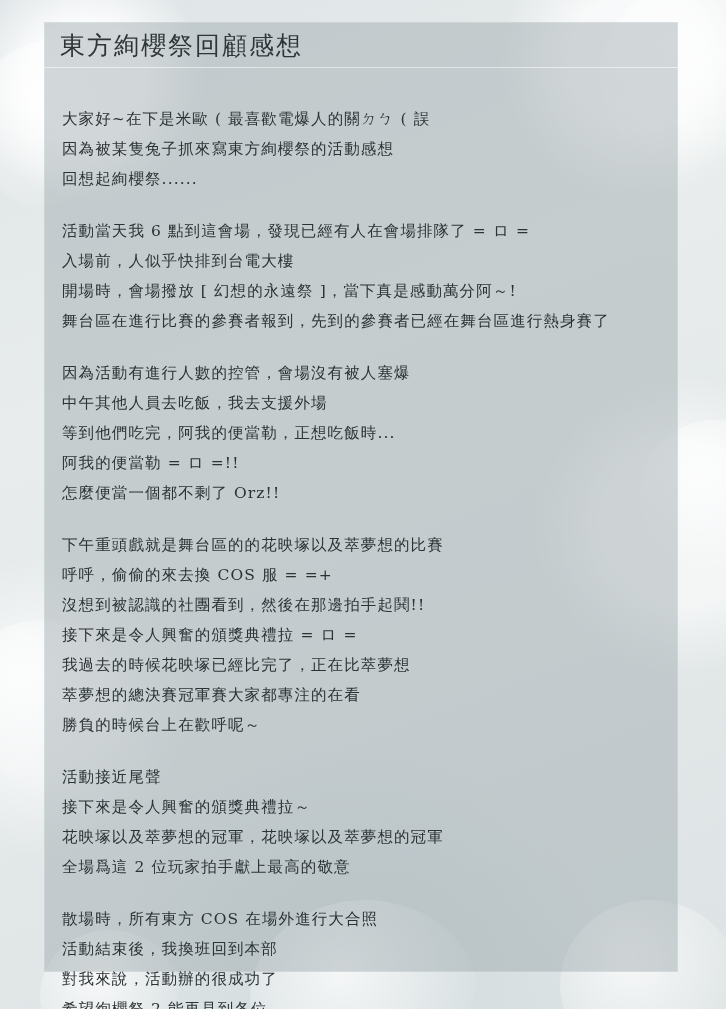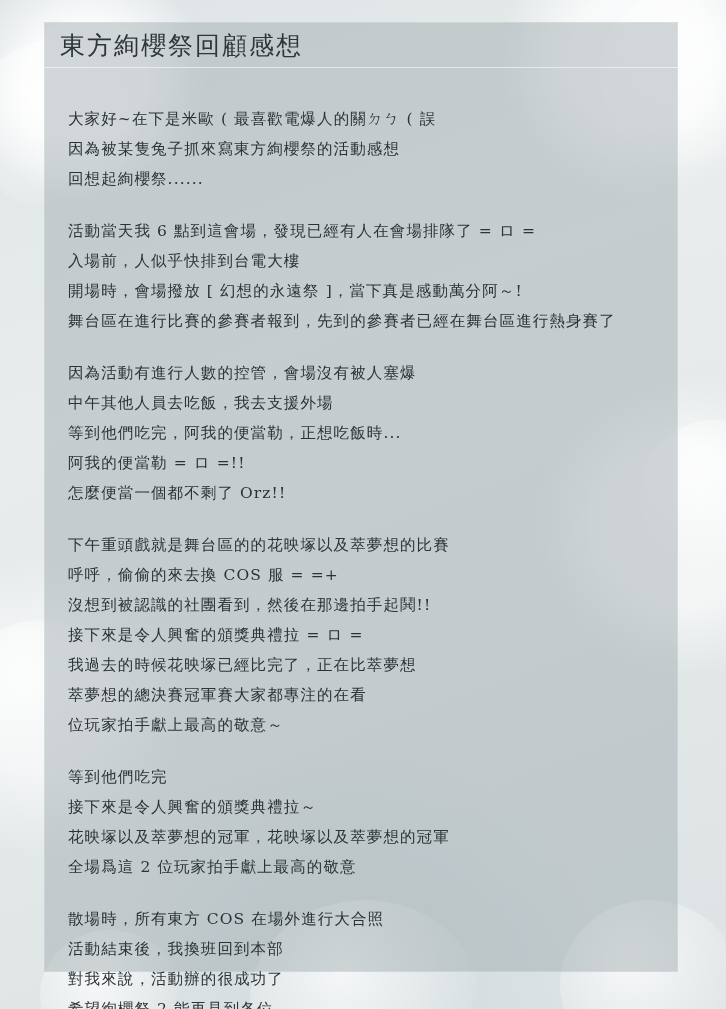--- a/index.html
+++ b/index.html
@@ -66,21 +66,21 @@
     font-family: "DejaVu Serif", "Liberation Serif", serif;
     white-space: nowrap;
   }
 
   .body-area {
     position: absolute;
     left: 0;
     top: 46px;
     width: 100%;
     height: 904px;
-    padding: 36px 18px 10px 24px;
+    padding: 36px 18px 10px 18px;
     box-sizing: border-box;
   }
 
   .para {
     margin: 0 0 22px 0;
   }
   .line {
     font-size: 15.5px;
     line-height: 30px;
     color: #2c3335;
@@ -131,25 +131,25 @@
         <div class="line">怎麼便當一個都不剩了 Orz!!</div>
       </div>
 
       <div class="para">
         <div class="line">下午重頭戲就是舞台區的的花映塚以及萃夢想的比賽</div>
         <div class="line">呼呼，偷偷的來去換 COS 服 = =+</div>
         <div class="line">沒想到被認識的社團看到，然後在那邊拍手起鬨!!</div>
         <div class="line">接下來是令人興奮的頒獎典禮拉 = ロ =</div>
         <div class="line">我過去的時候花映塚已經比完了，正在比萃夢想</div>
         <div class="line">萃夢想的總決賽冠軍賽大家都專注的在看</div>
-        <div class="line">位玩家拍手獻上最高的敬意～</div>
+        <div class="line">勝負的時候台上在歡呼呢～</div>
       </div>
 
       <div class="para">
-        <div class="line">等到他們吃完</div>
+        <div class="line">活動接近尾聲</div>
         <div class="line">接下來是令人興奮的頒獎典禮拉～</div>
         <div class="line">花映塚以及萃夢想的冠軍，花映塚以及萃夢想的冠軍</div>
         <div class="line">全場爲這 2 位玩家拍手獻上最高的敬意</div>
       </div>
 
       <div class="para">
         <div class="line">散場時，所有東方 COS 在場外進行大合照</div>
         <div class="line">活動結束後，我換班回到本部</div>
         <div class="line">對我來說，活動辦的很成功了</div>
         <div class="line">希望絢櫻祭 2 能再見到各位</div>

